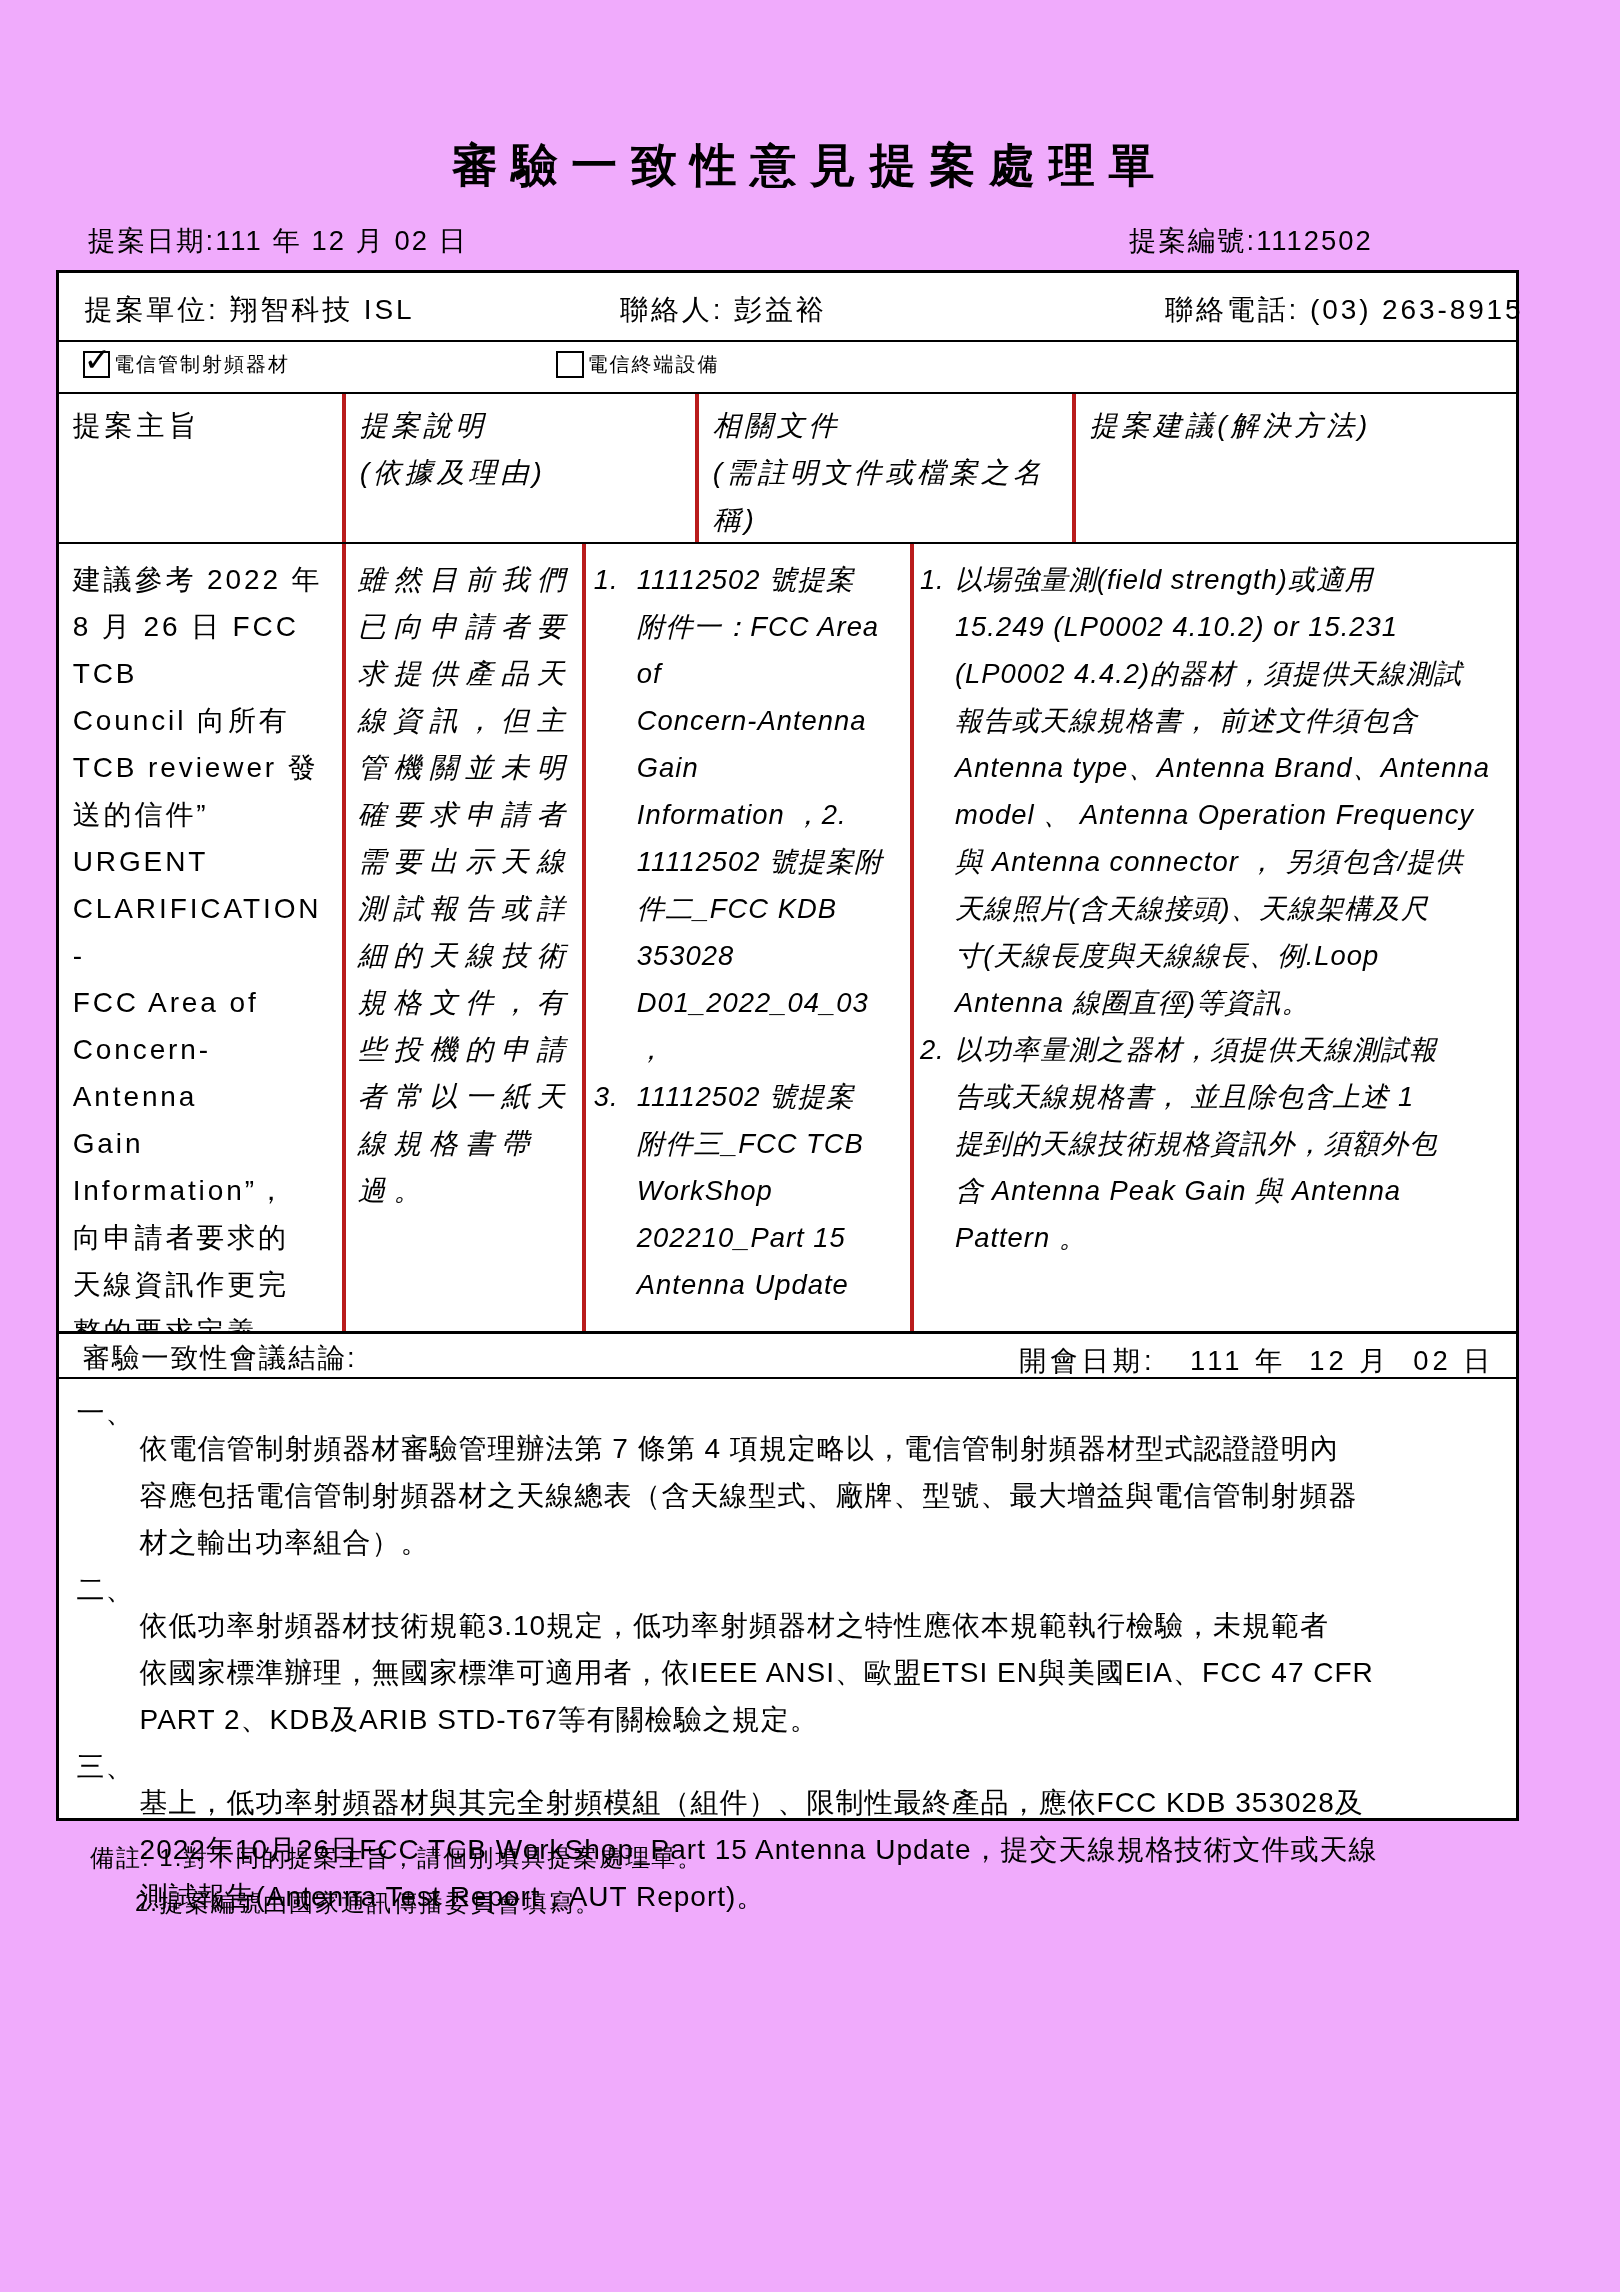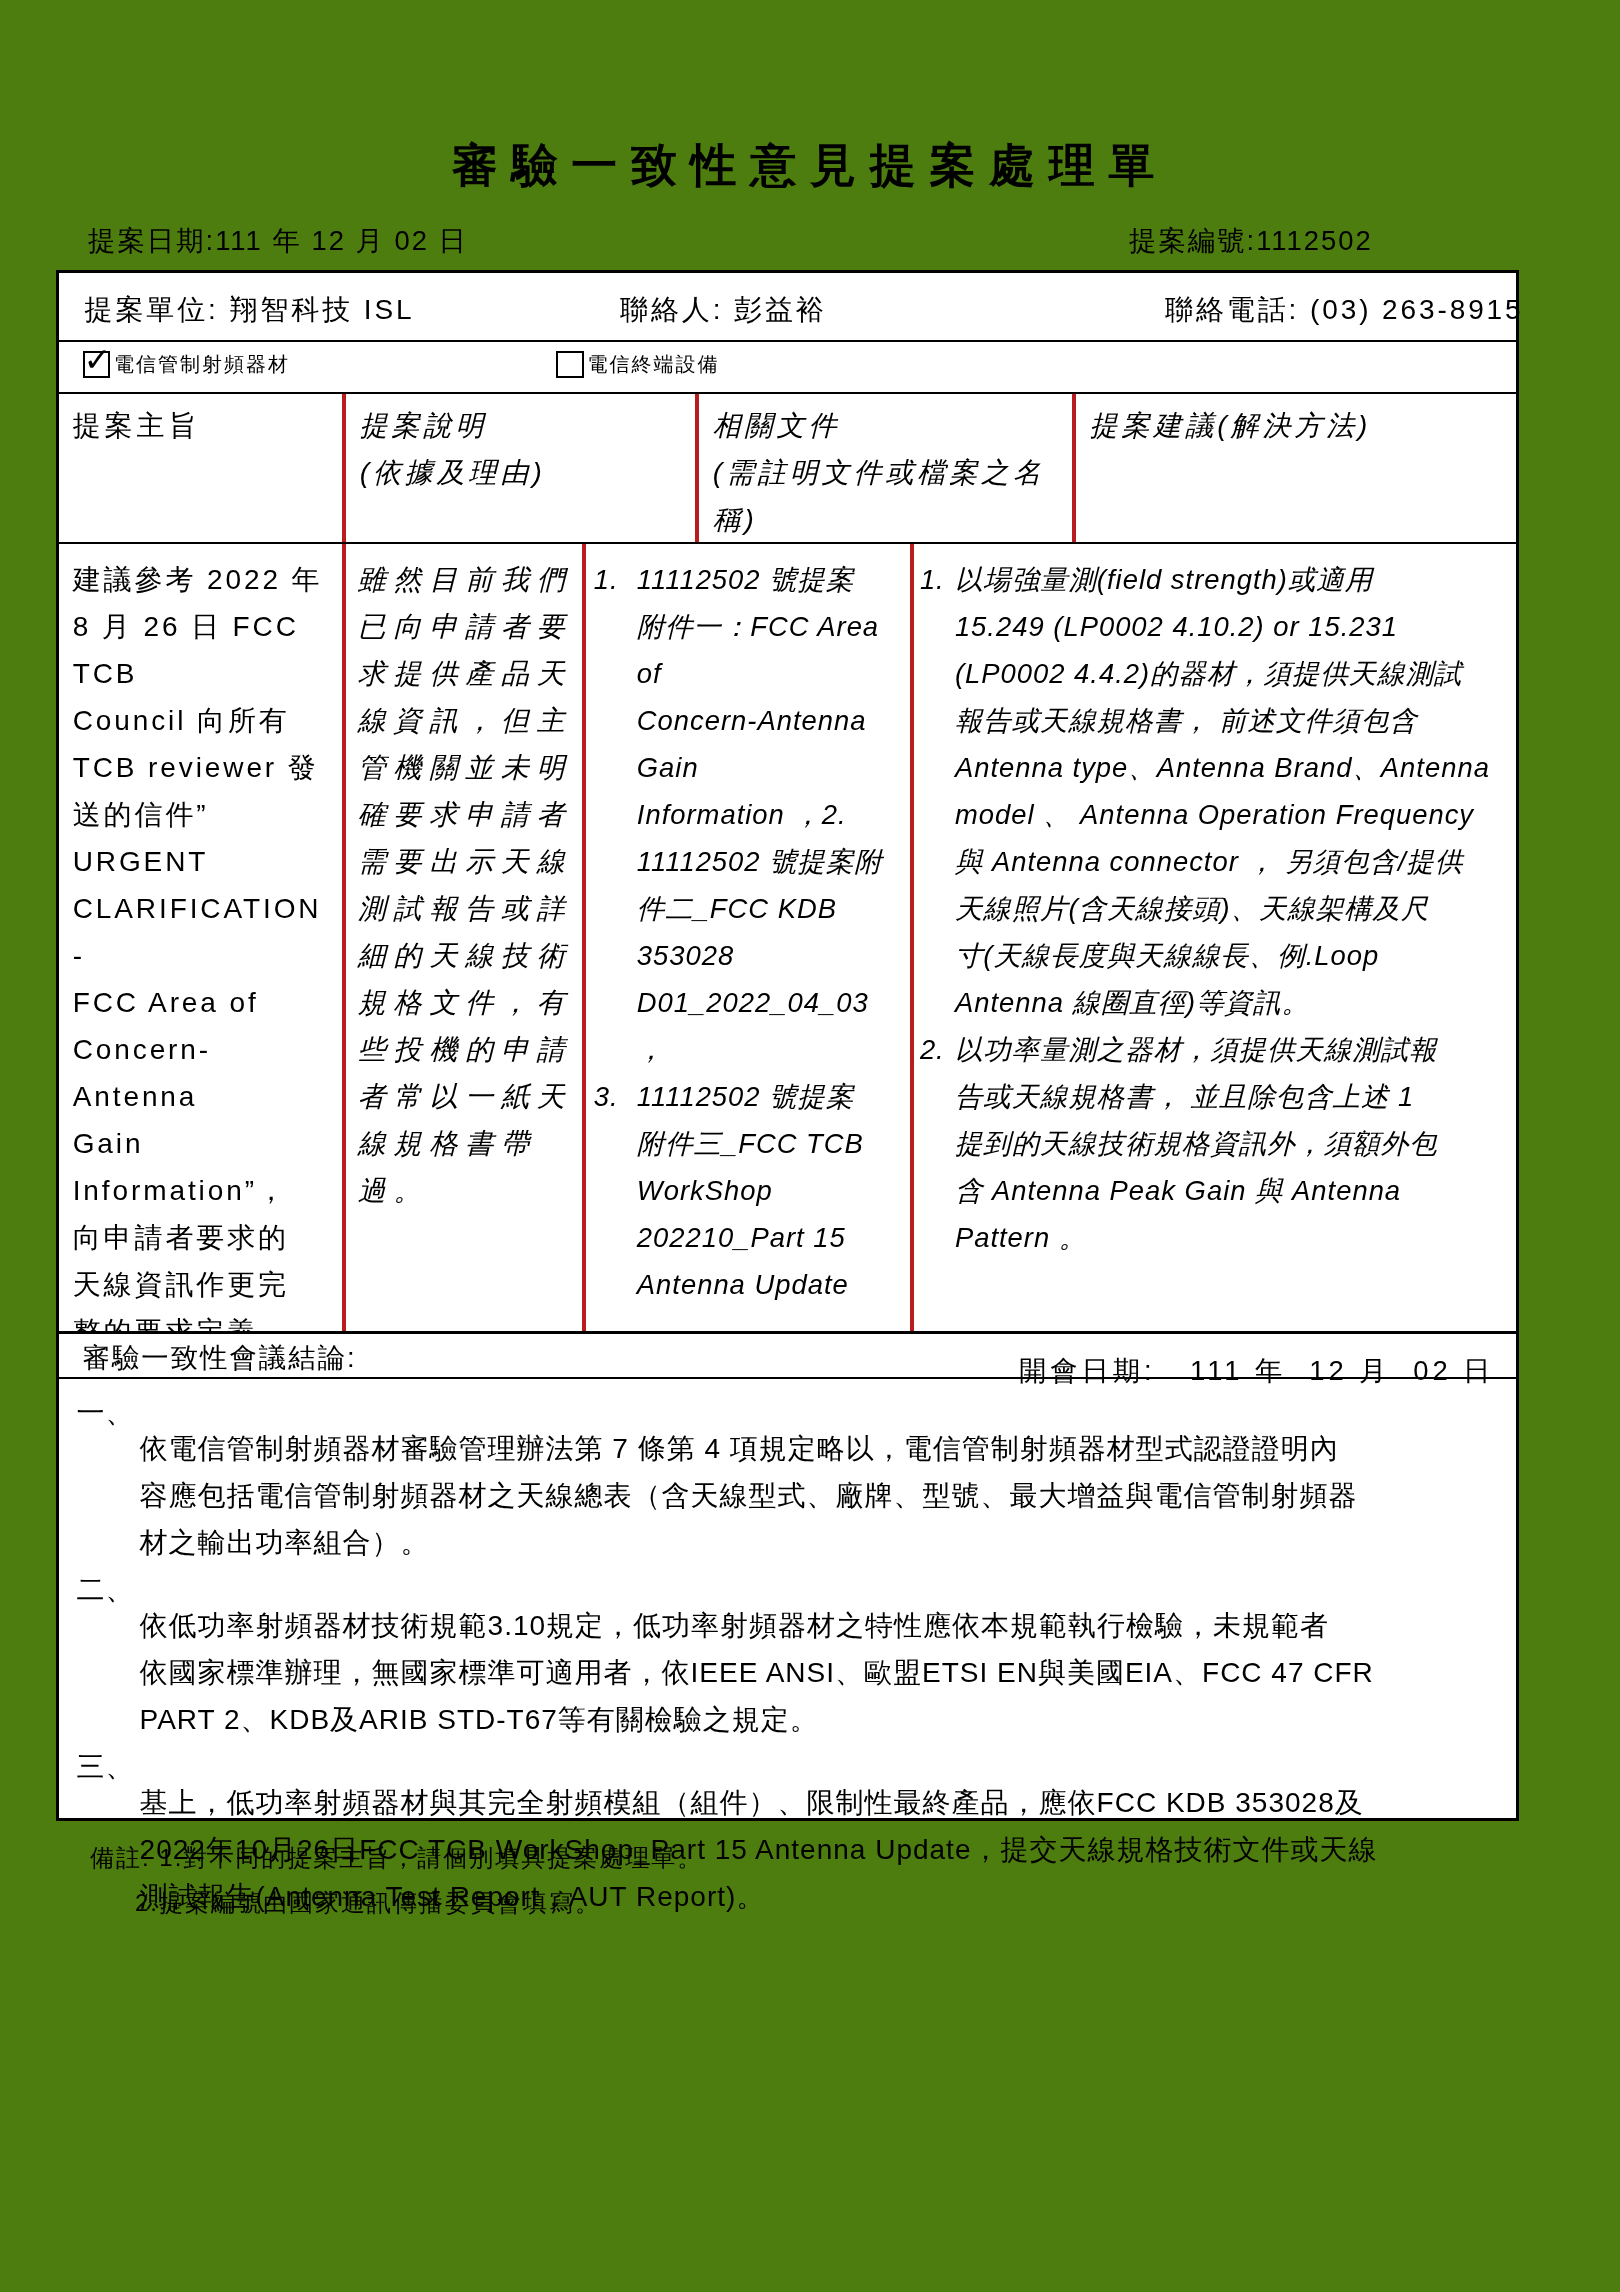--- a/index.html
+++ b/index.html
@@ -1,19 +1,19 @@
 <!DOCTYPE html>
 <html><head>
 <meta charset="utf-8">
 <style>
   html,body{margin:0;padding:0;background:#fff;}
   .page{
     position:relative;
     width:1620px;height:2293px;
-    background:#4d7c0f;
+    background:#f0abfc;
     color:#000;
     font-family:"Liberation Sans","DejaVu Sans",sans-serif;
     overflow:hidden;
   }
   .doc-title{
     position:absolute;top:135px;left:0;width:1620px;
     text-align:center;
     font-size:46px;font-weight:bold;
     letter-spacing:13.7px;
   }
@@ -72,21 +72,21 @@
   .c3{flex:0 0 328px;padding:11.8px 3.9px 0 7.8px;font-size:27.4px;letter-spacing:1px;}
   .c4{flex:1 1 auto;padding:11.8px 7.8px 0 5.9px;font-size:27.4px;letter-spacing:1px;}
 
   .li{display:flex;align-items:flex-start;}
   .li .marker{flex:0 0 auto;}
   .c3 .marker{width:43px;}
   .c4 .marker{width:35px;}
   .li .li-text{flex:1 1 auto;}
 
   .row-e .concl-label{position:absolute;left:23.5px;top:5.9px;font-size:27.4px;letter-spacing:2px;}
-  .row-e .concl-date{position:absolute;right:21.6px;top:19px;font-size:27.4px;letter-spacing:3.9px;white-space:pre-wrap;}
+  .row-e .concl-date{position:absolute;right:21.6px;top:9px;font-size:27.4px;letter-spacing:3.9px;white-space:pre-wrap;}
 
   .f-li{display:flex;font-size:28px;line-height:47px;letter-spacing:1px;}
   .f-li .f-marker{flex:0 0 63px;}
   .f-li .f-text{flex:1 1 auto;white-space:pre-line;margin-top:36px;}
 
   .notes{position:absolute;left:90px;top:1835px;font-size:24px;line-height:45px;letter-spacing:2px;}
   .note-2{margin-left:45px;}
 </style>
 </head>
 <body>

